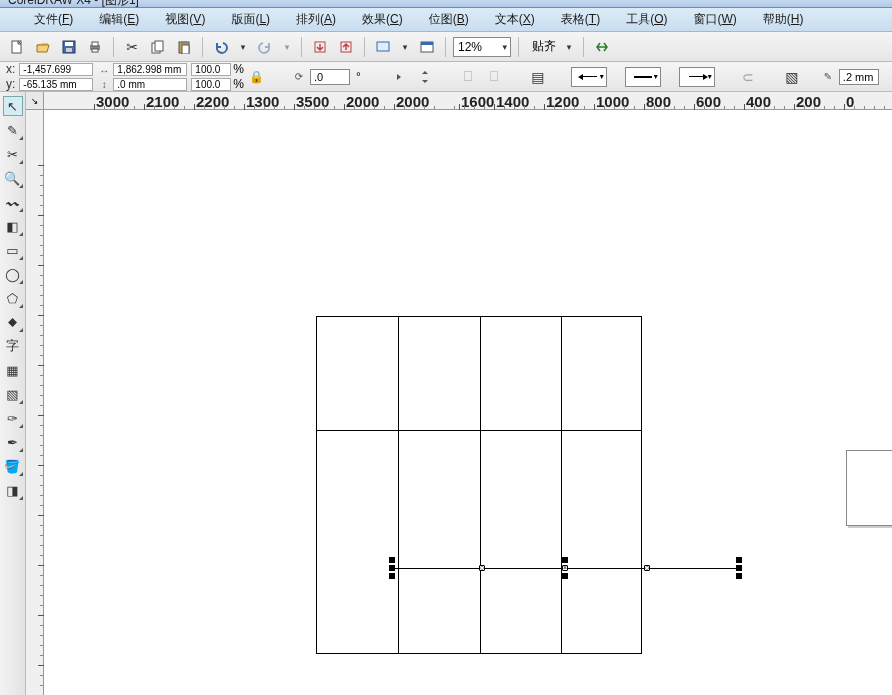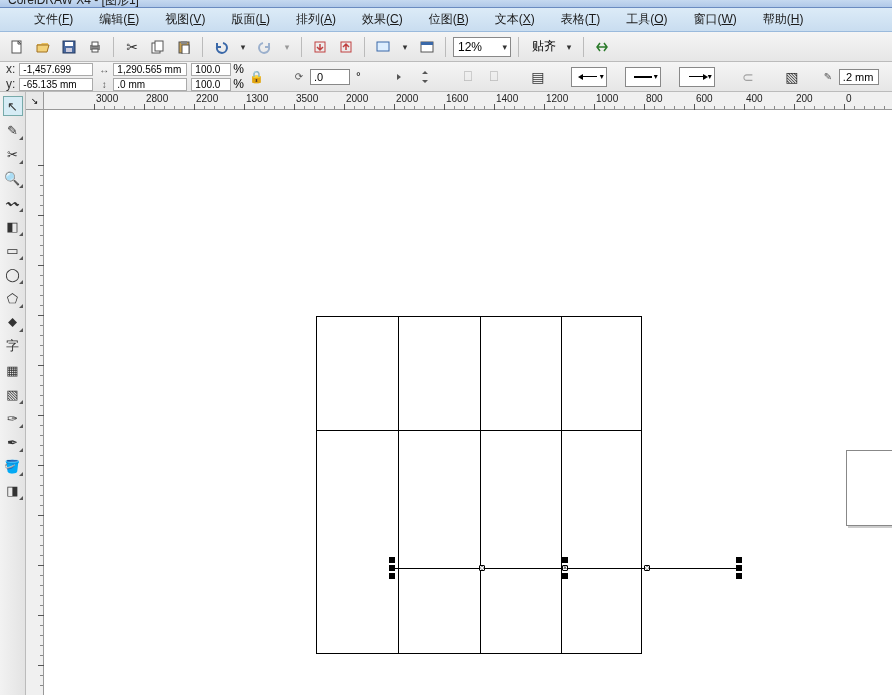--- a/index.html
+++ b/index.html
@@ -38,21 +38,21 @@
 .toolbox { width: 26px; background: linear-gradient(to right, #f2f2f2, #e3e3e3); border-right: 1px solid #bbb; display: flex; flex-direction: column; align-items: center; padding-top: 4px; gap: 4px; }
 .tool { width: 20px; height: 20px; display: flex; align-items: center; justify-content: center; cursor: pointer; border: 1px solid transparent; position: relative; font-size: 13px; color: #333; }
 .tool.active { border-color:#7aa; background:#d6ecf5; }
 .tool .fly { position:absolute; right:-1px; bottom:-1px; width:0; height:0; border-right:4px solid #555; border-top:4px solid transparent; }
 
 .canvas-area { flex: 1; position: relative; background: #fff; overflow: hidden; }
 .ruler-h { position:absolute; left:18px; top:0; right:0; height:18px; background:#f0f0f0; border-bottom:1px solid #999; }
 .ruler-v { position:absolute; left:0; top:18px; width:18px; bottom:0; background:#f0f0f0; border-right:1px solid #999; }
 .ruler-corner { position:absolute; left:0; top:0; width:18px; height:18px; background:#e8e8e8; border-right:1px solid #999; border-bottom:1px solid #999; display:flex; align-items:center; justify-content:center; font-size:9px; }
 .rtick-h { position:absolute; top:0; height:18px; width:1px; }
-.rtick-h .tlabel { position:absolute; top:1px; left:2px; font-size:10px; color:#222; }
+.rtick-h .tlabel { position:absolute; top:1px; left:2px; font-size:15px; color:#222;font-weight:bold; }
 .rtick-v { position:absolute; left:0; width:18px; height:1px; }
 .rtick-v .tlabel { position:absolute; left:2px; top:-12px; font-size:9px; color:#222; transform-origin:left top; }
 
 .canvas-inner { position:absolute; left:18px; top:18px; right:0; bottom:0; background:#fff; }
 .page-shadow { position:absolute; border:1px solid #888; box-shadow:2px 2px 0 #ccc; background:#fff; }
 
 .grid-rect { position:absolute; border:1px solid #000; }
 .grid-line-v { position:absolute; top:0; bottom:0; width:0; border-left:1px solid #000; }
 .grid-line-h { position:absolute; left:0; right:0; height:0; border-top:1px solid #000; }
 
@@ -189,21 +189,21 @@
       <div class="coord-val">-1,457.699 mm</div>
     </div>
     <div style="display:flex;align-items:center;gap:2px">
       <span class="coord-lbl">y:</span>
       <div class="coord-val">-65.135 mm</div>
     </div>
   </div>
   <div class="coord-col">
     <div style="display:flex;align-items:center;gap:2px">
       <span class="dim-ico">↔</span>
-      <div class="coord-val">1,290.565 mm</div>
+      <div class="coord-val">1,862.998 mm</div>
     </div>
     <div style="display:flex;align-items:center;gap:2px">
       <span class="dim-ico">↕</span>
       <div class="coord-val">.0 mm</div>
     </div>
   </div>
   <div class="coord-col">
     <div style="display:flex;align-items:center;gap:2px">
       <div class="pct-val">100.0</div>
       <span>%</span>
@@ -288,21 +288,21 @@
         <div class="rtick-h" style="left: 50px;">
           <div style="position:absolute;bottom:0;width:1px;height:6px;background:#555"></div>
           <span class="tlabel">3000</span>
         </div>
         <div style="position: absolute; left: 60px; bottom: 0px; width: 1px; height: 3px; background: rgb(136, 136, 136);"></div>
         <div style="position: absolute; left: 70px; bottom: 0px; width: 1px; height: 3px; background: rgb(136, 136, 136);"></div>
         <div style="position: absolute; left: 80px; bottom: 0px; width: 1px; height: 3px; background: rgb(136, 136, 136);"></div>
         <div style="position: absolute; left: 90px; bottom: 0px; width: 1px; height: 3px; background: rgb(136, 136, 136);"></div>
         <div class="rtick-h" style="left: 100px;">
           <div style="position:absolute;bottom:0;width:1px;height:6px;background:#555"></div>
-          <span class="tlabel">2800</span>
+          <span class="tlabel">2100</span>
         </div>
         <div style="position: absolute; left: 110px; bottom: 0px; width: 1px; height: 3px; background: rgb(136, 136, 136);"></div>
         <div style="position: absolute; left: 120px; bottom: 0px; width: 1px; height: 3px; background: rgb(136, 136, 136);"></div>
         <div style="position: absolute; left: 130px; bottom: 0px; width: 1px; height: 3px; background: rgb(136, 136, 136);"></div>
         <div style="position: absolute; left: 140px; bottom: 0px; width: 1px; height: 3px; background: rgb(136, 136, 136);"></div>
         <div class="rtick-h" style="left: 150px;">
           <div style="position:absolute;bottom:0;width:1px;height:6px;background:#555"></div>
           <span class="tlabel">2200</span>
         </div>
         <div style="position: absolute; left: 160px; bottom: 0px; width: 1px; height: 3px; background: rgb(136, 136, 136);"></div>
@@ -334,21 +334,21 @@
         <div style="position: absolute; left: 330px; bottom: 0px; width: 1px; height: 3px; background: rgb(136, 136, 136);"></div>
         <div style="position: absolute; left: 340px; bottom: 0px; width: 1px; height: 3px; background: rgb(136, 136, 136);"></div>
         <div class="rtick-h" style="left: 350px;">
           <div style="position:absolute;bottom:0;width:1px;height:6px;background:#555"></div>
           <span class="tlabel">2000</span>
         </div>
         <div style="position: absolute; left: 360px; bottom: 0px; width: 1px; height: 3px; background: rgb(136, 136, 136);"></div>
         <div style="position: absolute; left: 370px; bottom: 0px; width: 1px; height: 3px; background: rgb(136, 136, 136);"></div>
         <div style="position: absolute; left: 380px; bottom: 0px; width: 1px; height: 3px; background: rgb(136, 136, 136);"></div>
         <div style="position: absolute; left: 390px; bottom: 0px; width: 1px; height: 3px; background: rgb(136, 136, 136);"></div>
-        <div class="rtick-h" style="left: 400px;">
+        <div class="rtick-h" style="left: 415px;">
           <div style="position:absolute;bottom:0;width:1px;height:6px;background:#555"></div>
           <span class="tlabel">1600</span>
         </div>
         <div style="position: absolute; left: 410px; bottom: 0px; width: 1px; height: 3px; background: rgb(136, 136, 136);"></div>
         <div style="position: absolute; left: 420px; bottom: 0px; width: 1px; height: 3px; background: rgb(136, 136, 136);"></div>
         <div style="position: absolute; left: 430px; bottom: 0px; width: 1px; height: 3px; background: rgb(136, 136, 136);"></div>
         <div style="position: absolute; left: 440px; bottom: 0px; width: 1px; height: 3px; background: rgb(136, 136, 136);"></div>
         <div class="rtick-h" style="left: 450px;">
           <div style="position:absolute;bottom:0;width:1px;height:6px;background:#555"></div>
           <span class="tlabel">1400</span>

